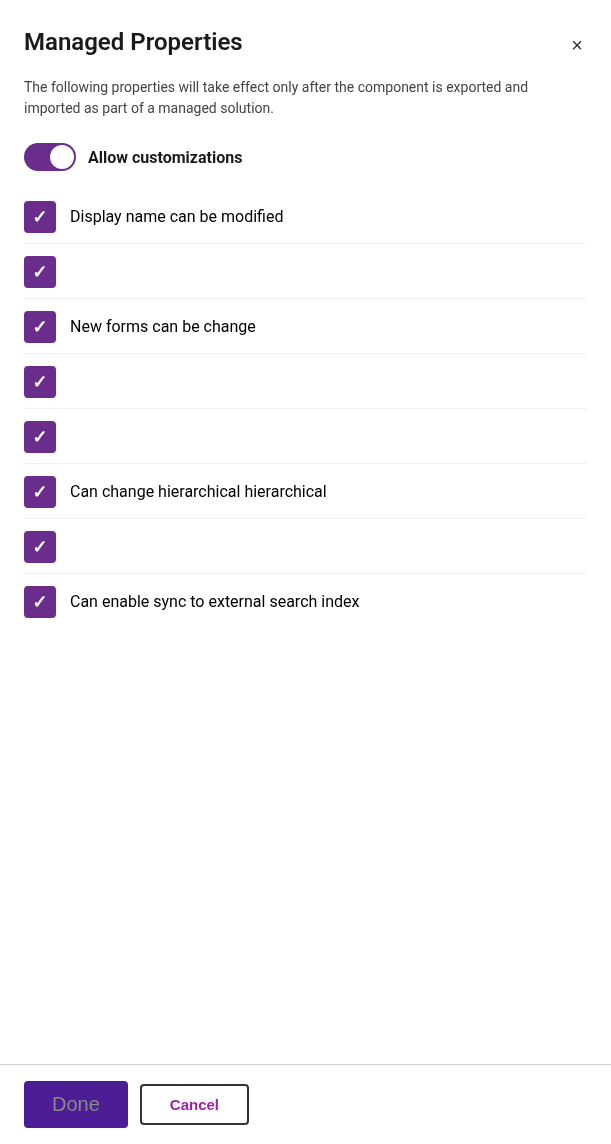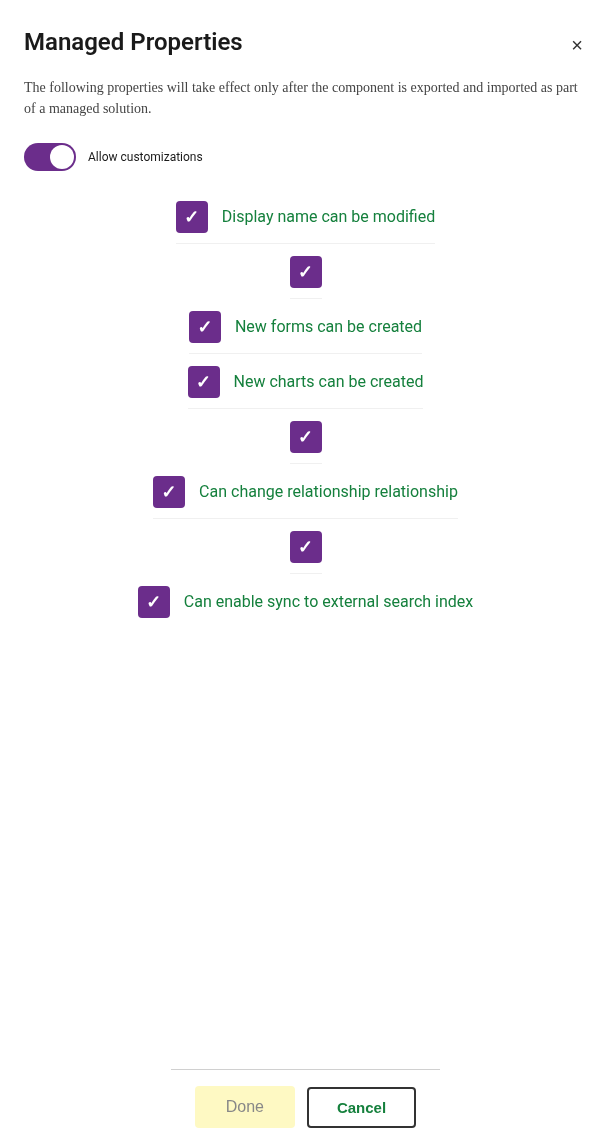--- a/index.html
+++ b/index.html
@@ -1,19 +1,18 @@
 <!DOCTYPE html>
 <html><head>
   <meta charset="utf-8">
   <style>
     * {
       box-sizing: border-box;
       margin: 0;
       padding: 0;
-      align-items: center;
     }
 
     body {
       font-family: -apple-system, BlinkMacSystemFont, 'Segoe UI', Roboto, sans-serif;
       background: #f0f0f0;
       display: flex;
       justify-content: center;
       align-items: flex-start;
       min-height: 100vh;
     }
@@ -57,21 +56,20 @@
       align-items: center;
       justify-content: center;
       margin-top: 2px;
     }
 
     .dialog-description {
       font-size: 14px;
       color: #444;
       line-height: 1.5;
       margin-bottom: 24px;
-      font-family: Liberation Serif, serif;
     }
 
     .toggle-row {
       display: flex;
       align-items: center;
       gap: 12px;
       margin-bottom: 20px;
     }
 
     .toggle {
@@ -92,23 +90,23 @@
       width: 24px;
       height: 24px;
       background: #ffffff;
       border-radius: 50%;
       position: absolute;
       right: 2px;
       transition: left 0.2s;
     }
 
     .toggle-label {
-      font-size: 12px;
+      font-size: 16px;
       color: #1a1a1a;
-      font-weight: 400;
+      font-weight: 700;
     }
 
     .checkbox-list {
       display: flex;
       flex-direction: column;
       gap: 2px;
     }
 
     .checkbox-item {
       display: flex;
@@ -137,49 +135,49 @@
 
     .checkmark {
       color: #ffffff;
       font-size: 18px;
       font-weight: 700;
       line-height: 1;
     }
 
     .checkbox-label {
       font-size: 16px;
-      color: #15803d;
+      color: #000000;
       line-height: 1.4;
     }
 
     .dialog-footer {
       border-top: 1px solid #d0d0d0;
       padding: 16px 24px;
       display: flex;
       gap: 12px;
       align-items: center;
       background: #ffffff;
     }
 
     .btn-done {
-      background: #fef9c3;
+      background: #4c1d95;
       border: none;
       color: #888;
-      font-size: 16px;
+      font-size: 20px;
       font-weight: 500;
       padding: 12px 28px;
       border-radius: 4px;
       cursor: default;
       min-width: 100px;
     }
 
     .btn-cancel {
       background: #ffffff;
       border: 2px solid #333;
-      color: #15803d;
+      color: #a21caf;
       font-size: 15px;
       font-weight: 600;
       padding: 10px 28px;
       border-radius: 4px;
       cursor: pointer;
       min-width: 100px;
     }
   </style>
 </head>
 <body>
@@ -212,41 +210,40 @@
       <div class="checkbox-item">
         <button class="checkbox-box">
           <span class="checkmark">✓</span>
         </button>
       </div>
 
       <div class="checkbox-item">
         <button class="checkbox-box">
           <span class="checkmark">✓</span>
         </button>
-        <span class="checkbox-label">New forms can be created</span>
-      </div>
-
-      <div class="checkbox-item">
-        <button class="checkbox-box">
-          <span class="checkmark">✓</span>
-        </button>
-        <span class="checkbox-label">New charts can be created</span>
-      </div>
-
-      <div class="checkbox-item">
-        <button class="checkbox-box">
-          <span class="checkmark">✓</span>
-        </button>
-      </div>
-
-      <div class="checkbox-item">
-        <button class="checkbox-box">
-          <span class="checkmark">✓</span>
-        </button>
-        <span class="checkbox-label">Can change relationship relationship</span>
+        <span class="checkbox-label">New forms can be change</span>
+      </div>
+
+      <div class="checkbox-item">
+        <button class="checkbox-box">
+          <span class="checkmark">✓</span>
+        </button>
+      </div>
+
+      <div class="checkbox-item">
+        <button class="checkbox-box">
+          <span class="checkmark">✓</span>
+        </button>
+      </div>
+
+      <div class="checkbox-item">
+        <button class="checkbox-box">
+          <span class="checkmark">✓</span>
+        </button>
+        <span class="checkbox-label">Can change hierarchical hierarchical</span>
       </div>
 
       <div class="checkbox-item">
         <button class="checkbox-box">
           <span class="checkmark">✓</span>
         </button>
       </div>
 
       <div class="checkbox-item">
         <button class="checkbox-box">

